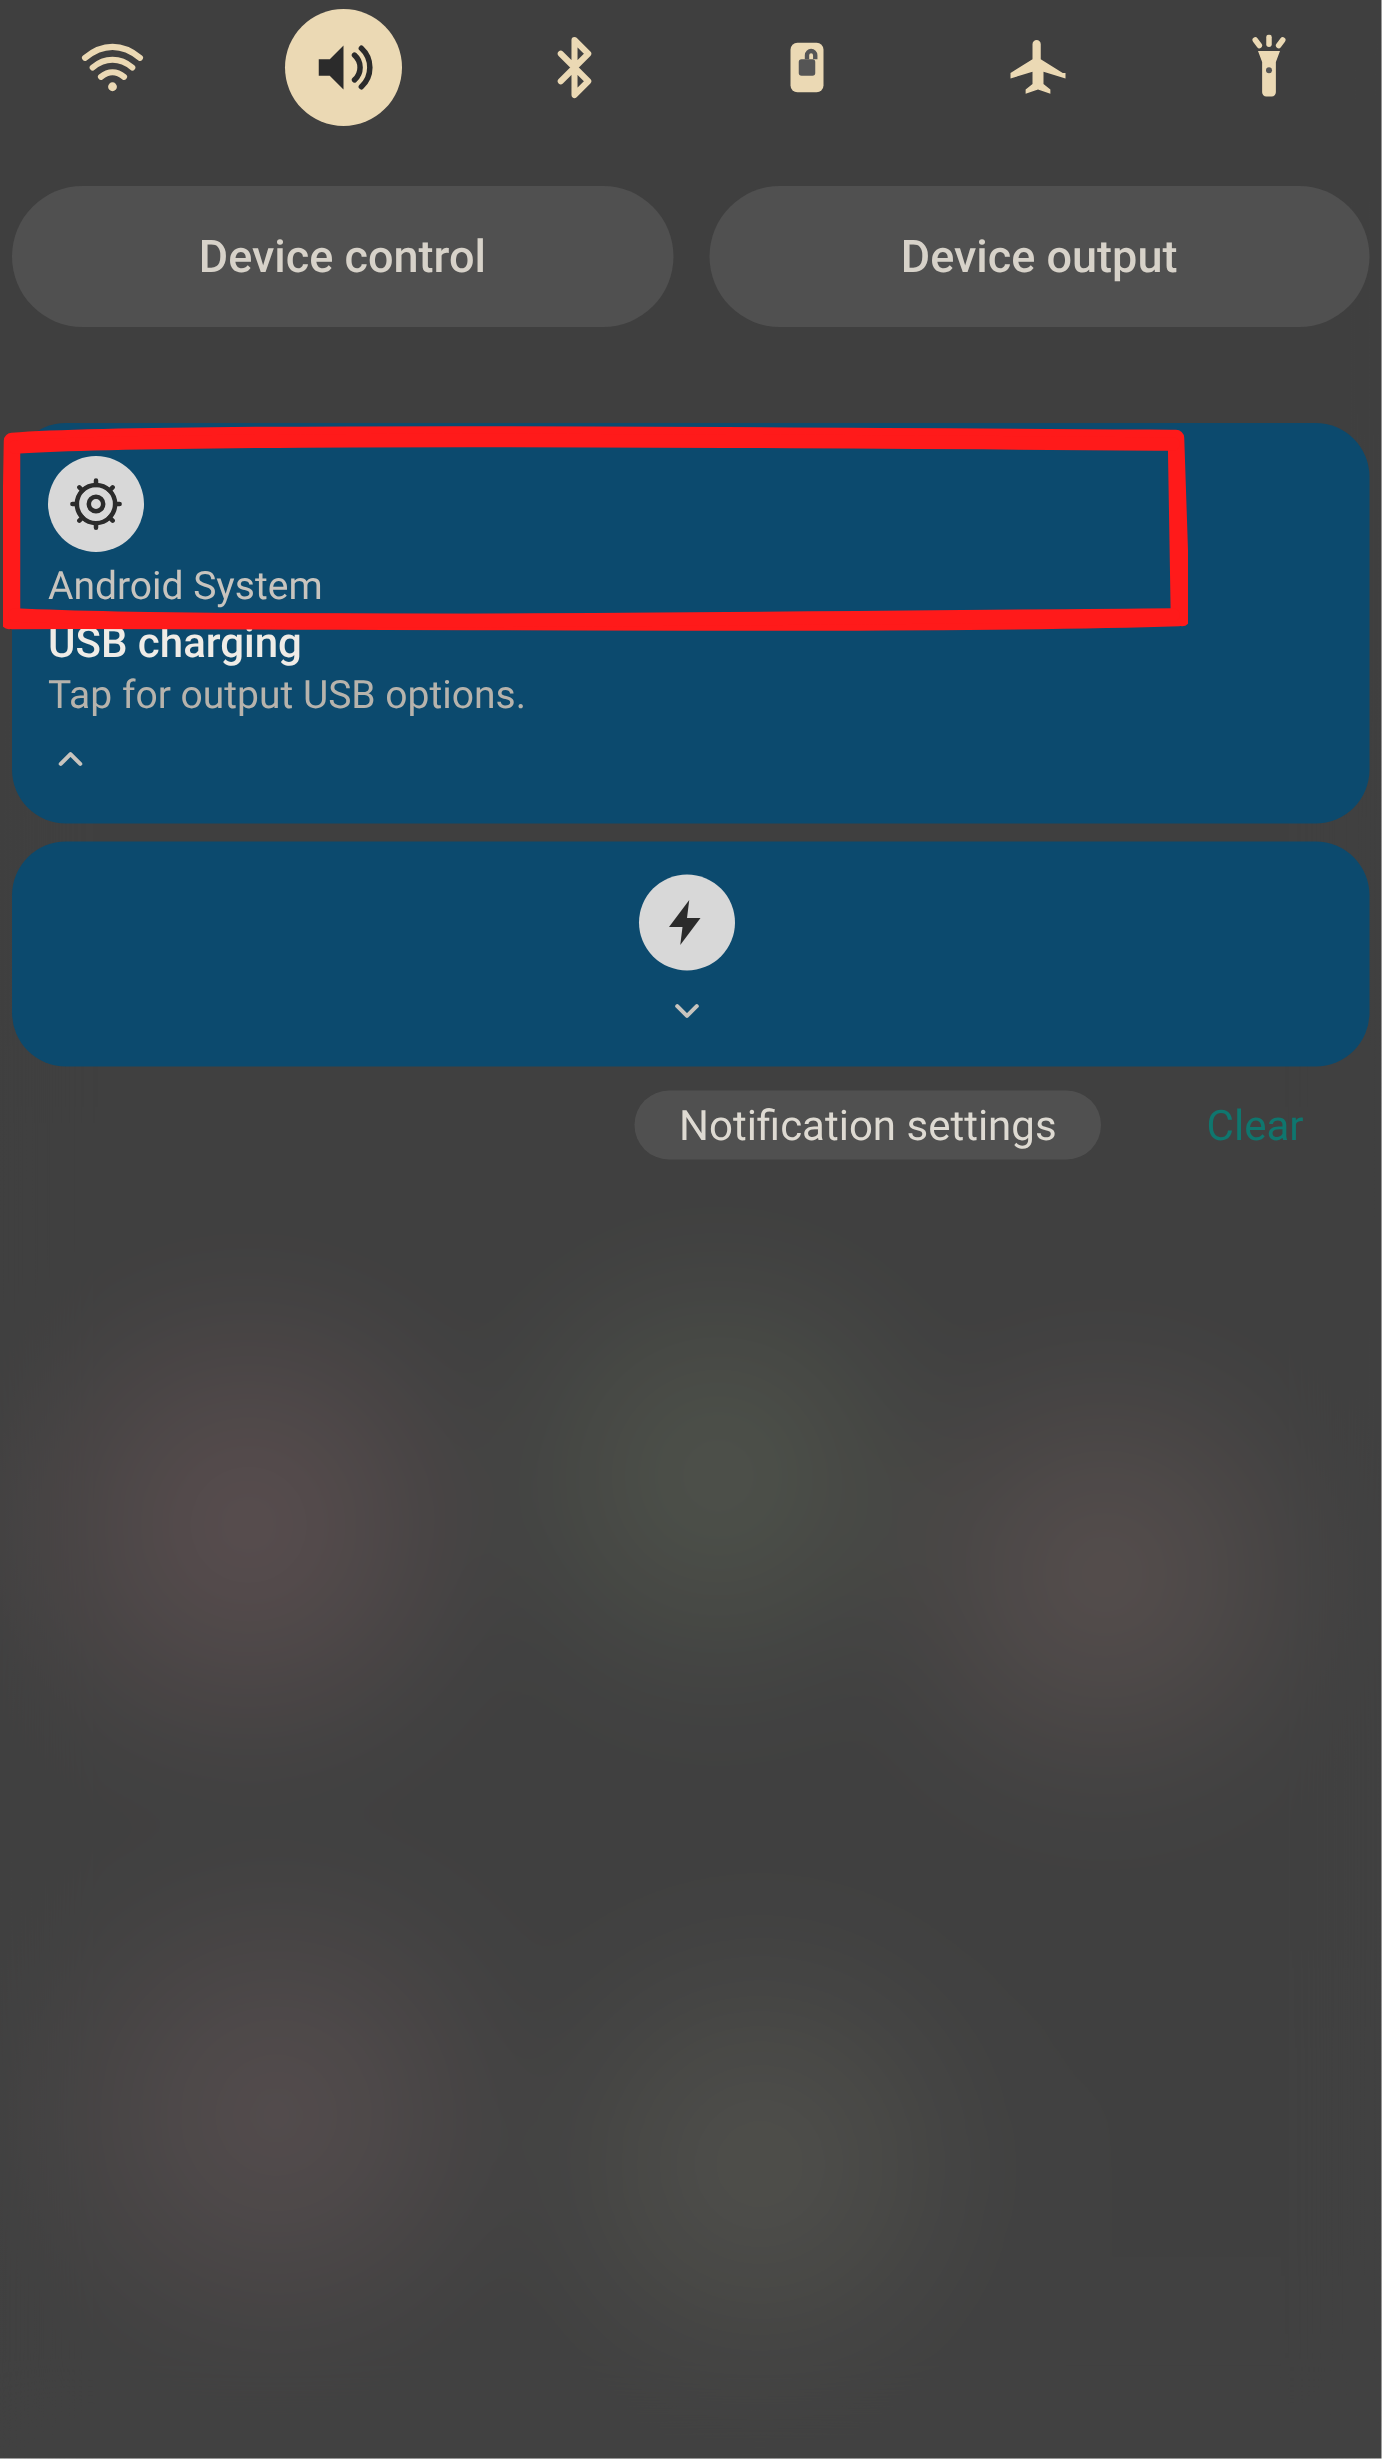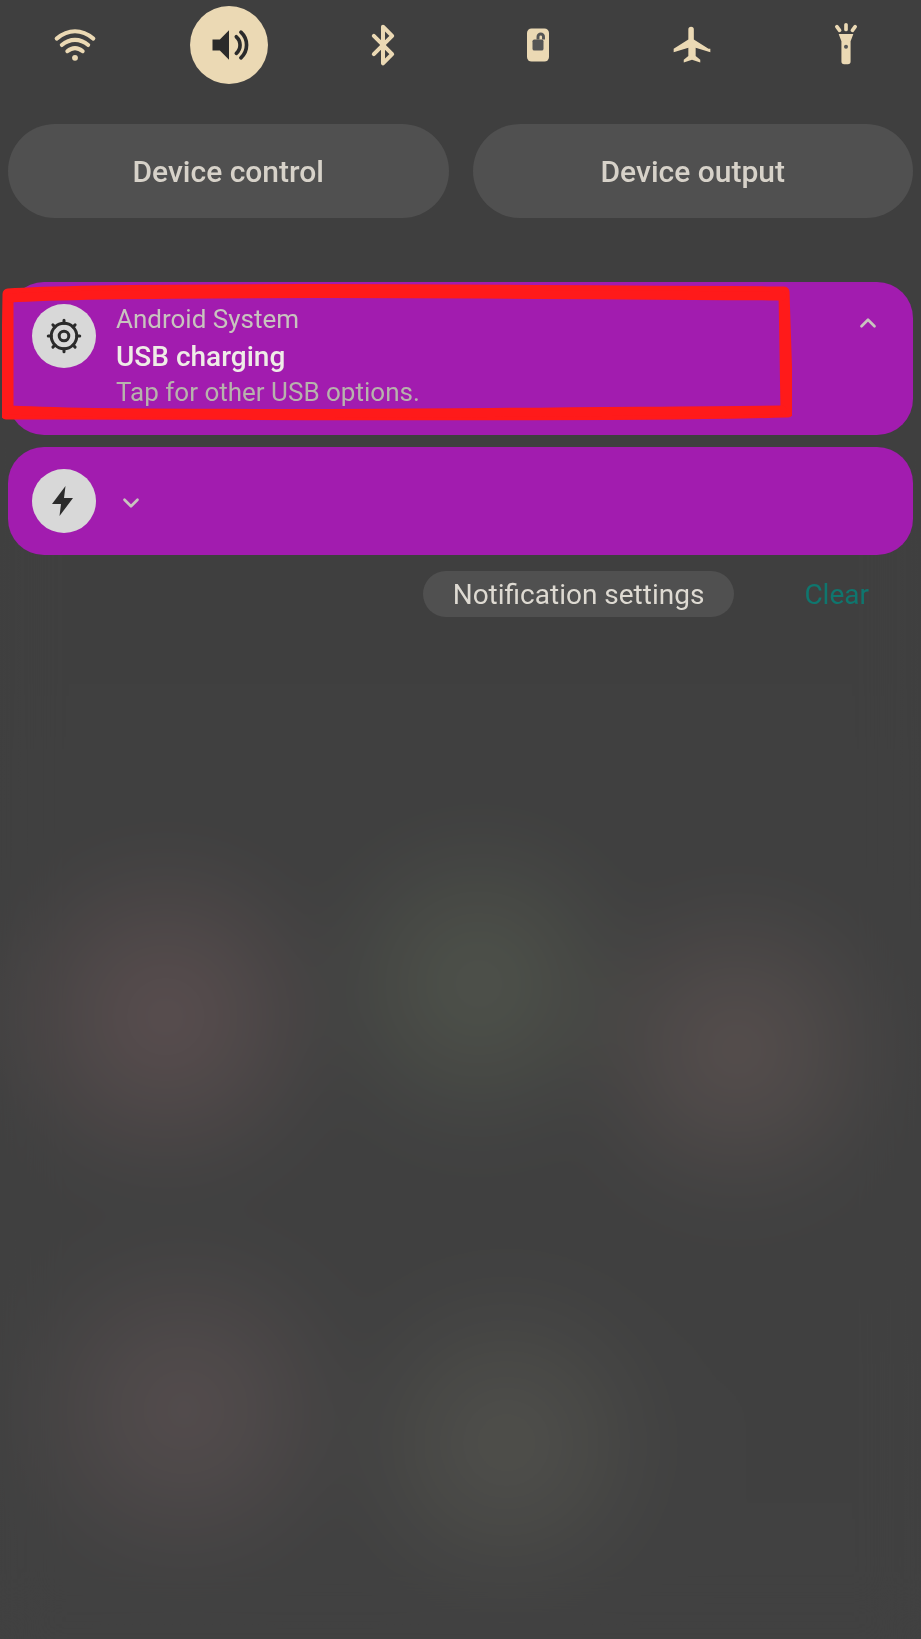--- a/index.html
+++ b/index.html
@@ -61,28 +61,29 @@
     background: rgba(120,120,120,0.30);
     display: flex; align-items: center; justify-content: center;
     font-size: 30px;
     font-weight: 500;
     color: #d7d2c9;
   }
 
   
   .notif-stack { margin-top: 64px; }
   .notif {
-    background: #a21caf;
+    background: #0c4a6e;
     border-radius: 36px;
     padding: 22px 30px 22px 24px;
     display: flex;
     align-items: center;
-    gap: 20px;
+    gap: 8px;
     margin-bottom: 12px;
     position: relative;
+    flex-direction: column;
   }
   .notif.tall { align-items: flex-start; padding-bottom: 28px; }
   .notif-icon {
     width: 64px; height: 64px; border-radius: 50%;
     background: #d8d8d8;
     display: flex; align-items: center; justify-content: center;
     color: #2b2b2b;
     flex-shrink: 0;
   }
   .notif-icon svg { width: 36px; height: 36px; }
@@ -193,21 +194,21 @@
       <div class="notif-icon">
         <svg viewBox="0 0 24 24" fill="none" stroke="currentColor" stroke-width="2">
           <circle cx="12" cy="12" r="8.5"></circle>
           <circle cx="12" cy="12" r="3.2"></circle>
           <path d="M12 3.5v-2M12 22.5v-2M20.5 12h2M1.5 12h2M18 6l1.4-1.4M4.6 19.4L6 18M18 18l1.4 1.4M4.6 4.6L6 6" stroke-linecap="round"></path>
         </svg>
       </div>
       <div class="notif-body">
         <div class="notif-app">Android System</div>
         <div class="notif-title">USB charging</div>
-        <div class="notif-sub">Tap for other USB options.</div>
+        <div class="notif-sub">Tap for output USB options.</div>
       </div>
       <div class="notif-chevron">
         <svg viewBox="0 0 24 24" fill="none" stroke="currentColor" stroke-width="2.5" stroke-linecap="round" stroke-linejoin="round">
             <polyline points="6 15 12 9 18 15"></polyline>
           </svg>
       </div>
 
       <svg class="highlight" style="left:-6px; top:2px; width:790px; height:140px;" viewBox="0 0 790 140" preserveAspectRatio="none">
         <path d="M6 10 C 100 3, 500 6, 782 8 L 784 128 C 600 134, 150 129, 6 130 Z
                  M6 10 L 4 130 M782 8 L 786 128" fill="none" stroke="#ff1a1a" stroke-width="11" stroke-linejoin="round" stroke-linecap="round"></path>

